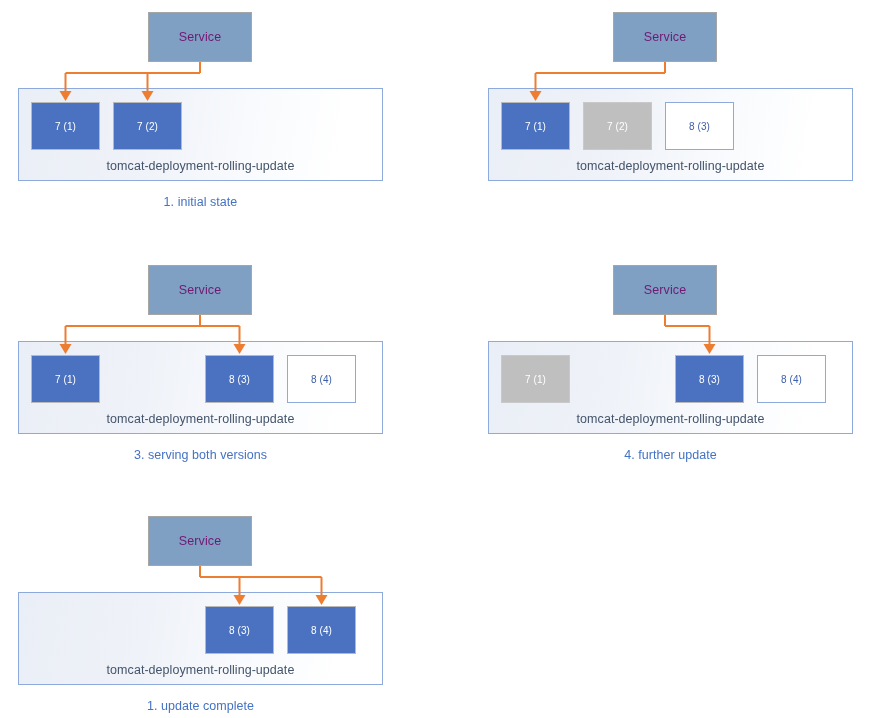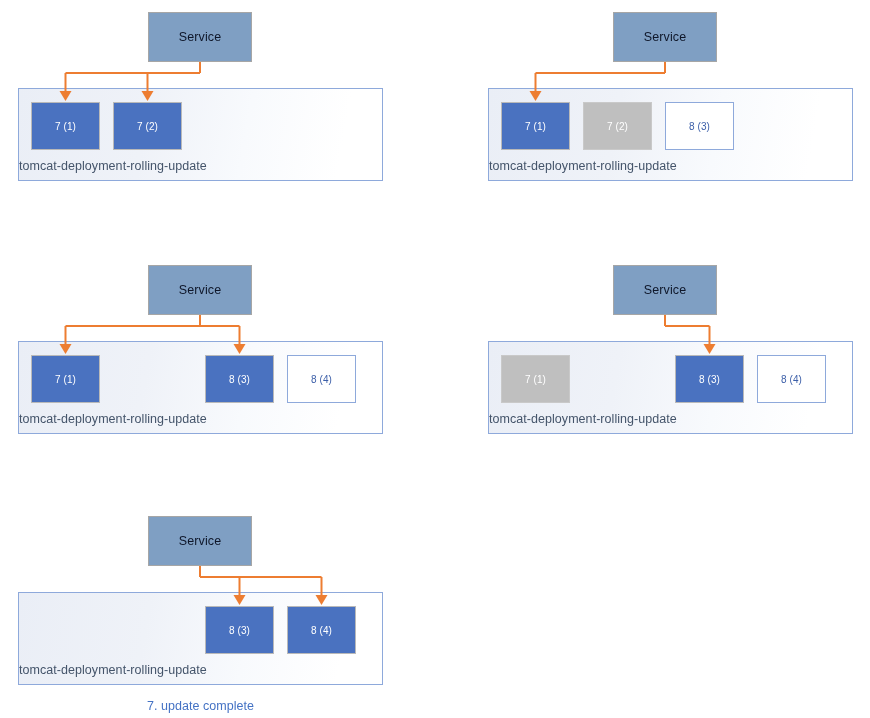--- a/index.html
+++ b/index.html
@@ -24,41 +24,41 @@
   .panel {
     position: absolute;
   }
 
   
   .service-box {
     position: absolute;
     background: #7f9fc3;
     border: 1px solid #a6a6a6;
     box-sizing: border-box;
-    color: #0f172a;
+    color: #701a75;
     font-size: 12.5px;
     display: flex;
     align-items: center;
     justify-content: center;
     letter-spacing: 0.1px;
   }
 
   
   .deployment-box {
     position: absolute;
     box-sizing: border-box;
     border: 1px solid #8ea9db;
     background: linear-gradient(100deg, #eaeef6 0%, #eff2f8 35%, #f8fafd 62%, #ffffff 88%);
   }
   .deployment-label {
     position: absolute;
     left: 0;
     right: 0;
     bottom: 7px;
-    text-align: left;
+    text-align: center;
     font-size: 12.5px;
     color: #44546a;
     letter-spacing: 0.05px;
   }
 
   
   .pod {
     position: absolute;
     box-sizing: border-box;
     display: flex;
@@ -114,20 +114,21 @@
       <div class="pod active" style="left: 113px; top: 102px; width: 69px; height: 48px; box-shadow: none;">7 (2)</div>
       <div class="service-box" style="left: 148px; top: 12px; width: 104px; height: 50px;">Service</div>
       <svg class="connectors" width="435" height="253">
         <path d="M 200 62 L 200 73" stroke="#ed7d31" stroke-width="2" fill="none"></path>
         <path d="M 65.5 73 L 200 73" stroke="#ed7d31" stroke-width="2" fill="none"></path>
         <path d="M 65.5 73 L 65.5 92" stroke="#ed7d31" stroke-width="2" fill="none"></path>
         <polygon points="59.5,91 71.5,91 65.5,101" fill="#ed7d31"></polygon>
         <path d="M 147.5 73 L 147.5 92" stroke="#ed7d31" stroke-width="2" fill="none"></path>
         <polygon points="141.5,91 153.5,91 147.5,101" fill="#ed7d31"></polygon>
       </svg>
+      <div class="caption" style="left: 18px; top: 195px; width: 365px;">1. initial state</div>
     </div>
     <div class="panel" style="left: 435px; top: 0px; width: 435px; height: 253px;">
       <div class="deployment-box" style="left: 53px; top: 88px; width: 365px; height: 93px;">
         <div class="deployment-label">tomcat-deployment-rolling-update</div>
       </div>
       <div class="pod active" style="left: 66px; top: 102px; width: 69px; height: 48px; box-shadow: none;">7 (1)</div>
       <div class="pod terminating" style="left: 148px; top: 102px; width: 69px; height: 48px; box-shadow: none;">7 (2)</div>
       <div class="pod pending" style="left: 230px; top: 102px; width: 69px; height: 48px;">8 (3)</div>
       <div class="service-box" style="left: 178px; top: 12px; width: 104px; height: 50px;">Service</div>
       <svg class="connectors" width="435" height="253">
@@ -146,46 +147,48 @@
       <div class="pod pending" style="left: 287px; top: 102px; width: 69px; height: 48px;">8 (4)</div>
       <div class="service-box" style="left: 148px; top: 12px; width: 104px; height: 50px;">Service</div>
       <svg class="connectors" width="435" height="253">
         <path d="M 200 62 L 200 73" stroke="#ed7d31" stroke-width="2" fill="none"></path>
         <path d="M 65.5 73 L 239.5 73" stroke="#ed7d31" stroke-width="2" fill="none"></path>
         <path d="M 65.5 73 L 65.5 92" stroke="#ed7d31" stroke-width="2" fill="none"></path>
         <polygon points="59.5,91 71.5,91 65.5,101" fill="#ed7d31"></polygon>
         <path d="M 239.5 73 L 239.5 92" stroke="#ed7d31" stroke-width="2" fill="none"></path>
         <polygon points="233.5,91 245.5,91 239.5,101" fill="#ed7d31"></polygon>
       </svg>
+      <div class="caption" style="left: 18px; top: 195px; width: 365px;">3. serving both versions</div>
     </div>
     <div class="panel" style="left: 435px; top: 253px; width: 435px; height: 253px;">
       <div class="deployment-box" style="left: 53px; top: 88px; width: 365px; height: 93px;">
         <div class="deployment-label">tomcat-deployment-rolling-update</div>
       </div>
       <div class="pod terminating" style="left: 66px; top: 102px; width: 69px; height: 48px; box-shadow: none;">7 (1)</div>
       <div class="pod active" style="left: 240px; top: 102px; width: 69px; height: 48px; box-shadow: none;">8 (3)</div>
       <div class="pod pending" style="left: 322px; top: 102px; width: 69px; height: 48px;">8 (4)</div>
       <div class="service-box" style="left: 178px; top: 12px; width: 104px; height: 50px;">Service</div>
       <svg class="connectors" width="435" height="253">
         <path d="M 230 62 L 230 73" stroke="#ed7d31" stroke-width="2" fill="none"></path>
         <path d="M 230 73 L 274.5 73" stroke="#ed7d31" stroke-width="2" fill="none"></path>
         <path d="M 274.5 73 L 274.5 92" stroke="#ed7d31" stroke-width="2" fill="none"></path>
         <polygon points="268.5,91 280.5,91 274.5,101" fill="#ed7d31"></polygon>
       </svg>
+      <div class="caption" style="left: 53px; top: 195px; width: 365px;">4. further update</div>
     </div>
     <div class="panel" style="left: 0px; top: 504px; width: 435px; height: 253px;">
       <div class="deployment-box" style="left: 18px; top: 88px; width: 365px; height: 93px;">
         <div class="deployment-label">tomcat-deployment-rolling-update</div>
       </div>
       <div class="pod active" style="left: 205px; top: 102px; width: 69px; height: 48px; box-shadow: none;">8 (3)</div>
       <div class="pod active" style="left: 287px; top: 102px; width: 69px; height: 48px; box-shadow: none;">8 (4)</div>
       <div class="service-box" style="left: 148px; top: 12px; width: 104px; height: 50px;">Service</div>
       <svg class="connectors" width="435" height="253">
         <path d="M 200 62 L 200 73" stroke="#ed7d31" stroke-width="2" fill="none"></path>
         <path d="M 200 73 L 321.5 73" stroke="#ed7d31" stroke-width="2" fill="none"></path>
         <path d="M 239.5 73 L 239.5 92" stroke="#ed7d31" stroke-width="2" fill="none"></path>
         <polygon points="233.5,91 245.5,91 239.5,101" fill="#ed7d31"></polygon>
         <path d="M 321.5 73 L 321.5 92" stroke="#ed7d31" stroke-width="2" fill="none"></path>
         <polygon points="315.5,91 327.5,91 321.5,101" fill="#ed7d31"></polygon>
       </svg>
-      <div class="caption" style="left: 18px; top: 195px; width: 365px;">7. update complete</div>
+      <div class="caption" style="left: 18px; top: 195px; width: 365px;">1. update complete</div>
     </div>
   </div>
 
 </body></html>

